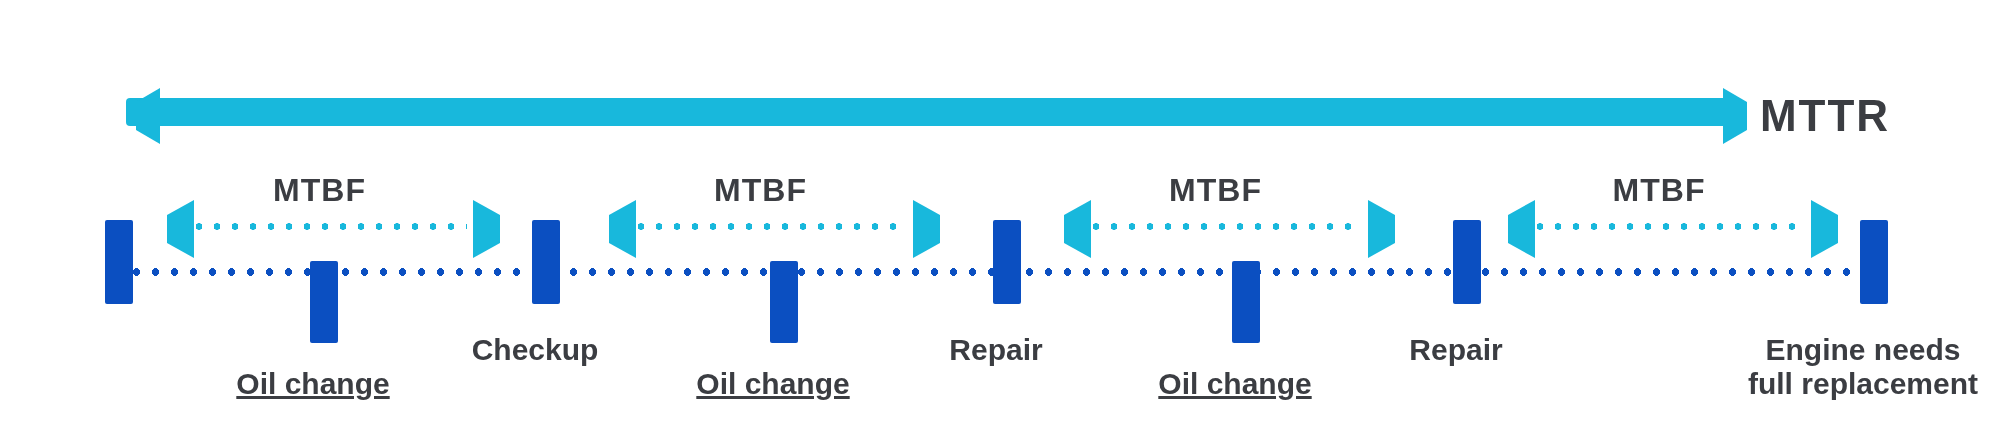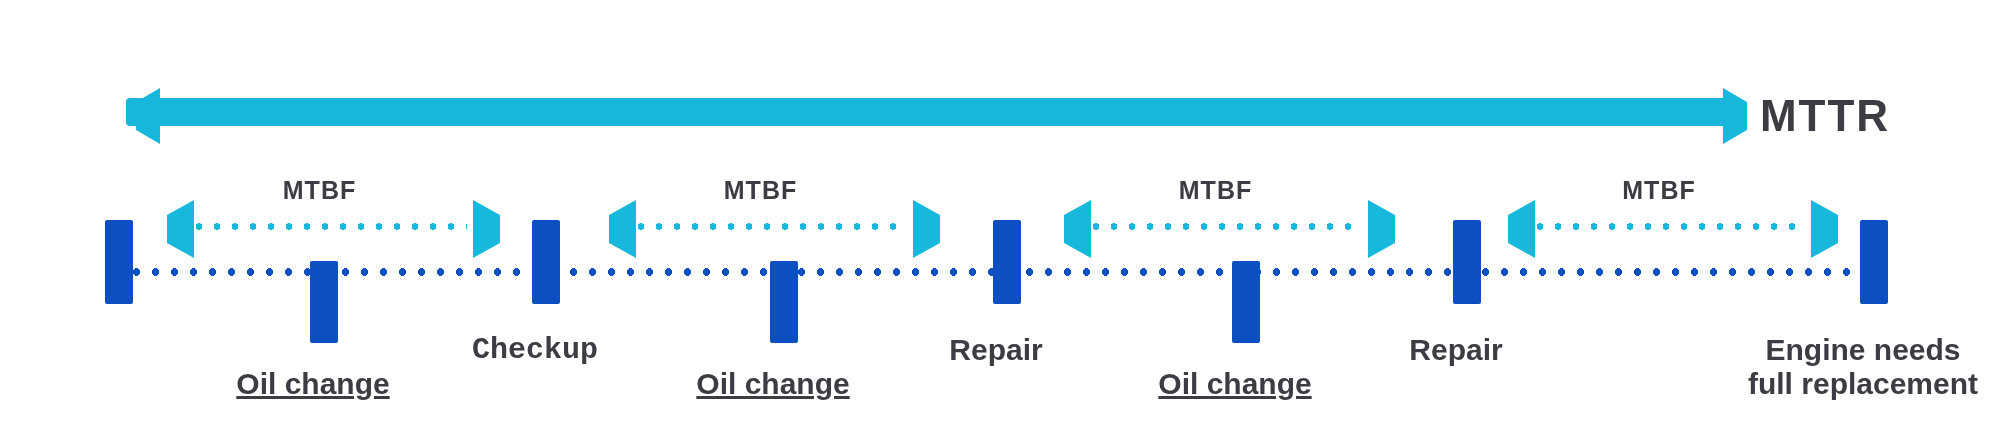--- a/index.html
+++ b/index.html
@@ -45,21 +45,21 @@
   }
   .tri-left-cyan{
     border-top:15px solid transparent;border-bottom:15px solid transparent;
     border-right:27px solid var(--cyan);
   }
   .tri-right-cyan{
     border-top:15px solid transparent;border-bottom:15px solid transparent;
     border-left:27px solid var(--cyan);
   }
   .mtbf-label{
-    top:127px;font-size:25px;font-weight:bold;color:var(--text);
+    top:127px;font-size:32px;font-weight:bold;color:var(--text);
     letter-spacing:1px;line-height:42px;text-align:center;width:300px;
   }
 
   
   .dots-blue{
     top:230px;height:8px;
     background-image:radial-gradient(circle 3.8px, var(--blue) 97%, transparent 100%);
     background-size:19px 8px;background-repeat:repeat-x;background-position:0 50%;
   }
 
@@ -106,20 +106,20 @@
     <div class="abs mtbf-label" style="left: 1481px;">MTBF</div>
     <div class="abs tick tick-major" style="left: 76.5px;"></div>
     <div class="abs tick tick-minor" style="left: 281.5px;"></div>
     <div class="abs tick tick-major" style="left: 503.5px;"></div>
     <div class="abs tick tick-minor" style="left: 741.5px;"></div>
     <div class="abs tick tick-major" style="left: 964.5px;"></div>
     <div class="abs tick tick-minor" style="left: 1203.5px;"></div>
     <div class="abs tick tick-major" style="left: 1424.5px;"></div>
     <div class="abs tick tick-major" style="left: 1831.5px;"></div>
     <div class="abs event-label row-low" style="left: 115px;">Oil change</div>
-    <div class="abs event-label row-high" style="left: 337px; font-family: Liberation Mono, monospace;">Checkup</div>
+    <div class="abs event-label row-high" style="left: 337px;">Checkup</div>
     <div class="abs event-label row-low" style="left: 575px;">Oil change</div>
     <div class="abs event-label row-high" style="left: 798px;">Repair</div>
     <div class="abs event-label row-low" style="left: 1037px;">Oil change</div>
     <div class="abs event-label row-high" style="left: 1258px;">Repair</div>
     <div class="abs event-label row-high" style="left: 1665px;">Engine needs
 full replacement</div>
   </div>
 
 </body></html>

